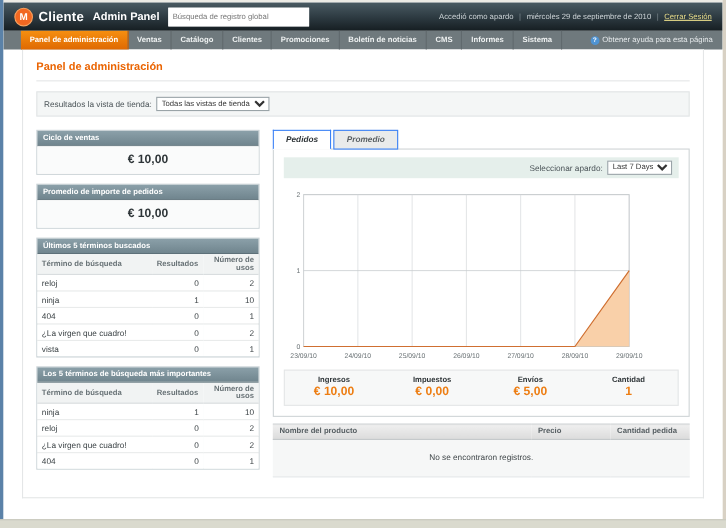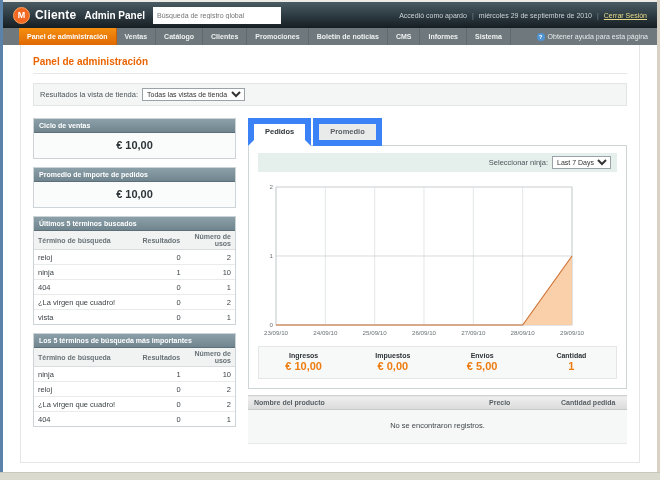--- a/index.html
+++ b/index.html
@@ -41,21 +41,21 @@
   .box-head{background:linear-gradient(#8ba0a9,#70858e);color:#fff;font-weight:bold;font-size:7px;padding:3px 5px;border-bottom:1px solid #5d7079;}
   .box-value{text-align:center;font-size:11px;font-weight:bold;color:#2e3538;padding:6px 0 7px;background:#fafbfb;}
   .mini{width:100%;border-collapse:collapse;font-size:7.5px;color:#3c4346;table-layout:fixed;}
   .mini th{font-weight:bold;text-align:left;padding:2px 4px;border-bottom:1px solid #d9dddf;color:#68727 6;color:#687276;font-size:7px;background:#f1f3f3;}
   .mini td{padding:2.5px 4px;border-bottom:1px solid #e9ebeb;background:#fff;overflow:hidden;white-space:nowrap;}
   .mini .num{text-align:right;}
   .mini tr:last-child td{border-bottom:none;}
 
   .right-col{flex:1;min-width:0;}
   .tabs{display:flex;gap:2px;position:relative;z-index:2;}
-  .tab{font-size:7.5px;font-weight:bold;padding:3px 11px 4px;border:6px solid #3b82f6;background:#e9ebeb;color:#585f63;cursor:pointer;white-space:nowrap;}
+  .tab{font-size:7.5px;font-weight:bold;padding:3px 11px 4px;border:1px solid #3b82f6;background:#e9ebeb;color:#585f63;cursor:pointer;white-space:nowrap;font-style:italic;}
   .tab.active{background:#fff;color:#2e3437;border-bottom-color:#fff;}
   .tab.disabled{color:#a9b0b3;}
   .panel{border:1px solid #cfd4d6;background:#fff;margin-top:-1px;padding:7px 9px 9px;}
   .range-band{background:#e5efeb;padding:3px 6px;display:flex;justify-content:flex-end;align-items:center;gap:4px;font-size:7.5px;color:#4c5559;}
   .chart-wrap{margin:9px 0 0 2px;}
   svg.chart{display:block;}
   .stats{margin-top:7px;background:#f7f8f8;border:1px solid #e4e6e7;display:flex;padding:5px 0 6px;}
   .stat{flex:1;text-align:center;}
   .stat-label{font-size:7px;font-weight:bold;color:#2e3437;}
   .stat-value{font-size:11px;font-weight:bold;color:#ed7d12;margin-top:1px;}
@@ -222,21 +222,21 @@
 
         <div class="right-col">
 
           <div class="tabs">
             <span class="tab active">Pedidos</span>
             <span class="tab">Promedio</span>
           </div>
 
           <div class="panel">
             <div class="range-band">
-              <span>Seleccionar ninja:</span>
+              <span>Seleccionar apardo:</span>
               <select class="tiny-select">
                 <option>Last 7 Days</option>
               </select>
             </div>
 
             <div class="chart-wrap">
               <svg class="chart" width="352" height="158" viewBox="0 0 352 158">
                   <rect x="16" y="6" width="296" height="138" fill="#ffffff" stroke="#b9bfc2" stroke-width="0.8"></rect>
                   <line x1="16" y1="6" x2="16" y2="144" stroke="#d9dcde" stroke-width="0.7"></line>
                   <line x1="65.33333333333334" y1="6" x2="65.33333333333334" y2="144" stroke="#d9dcde" stroke-width="0.7"></line>

